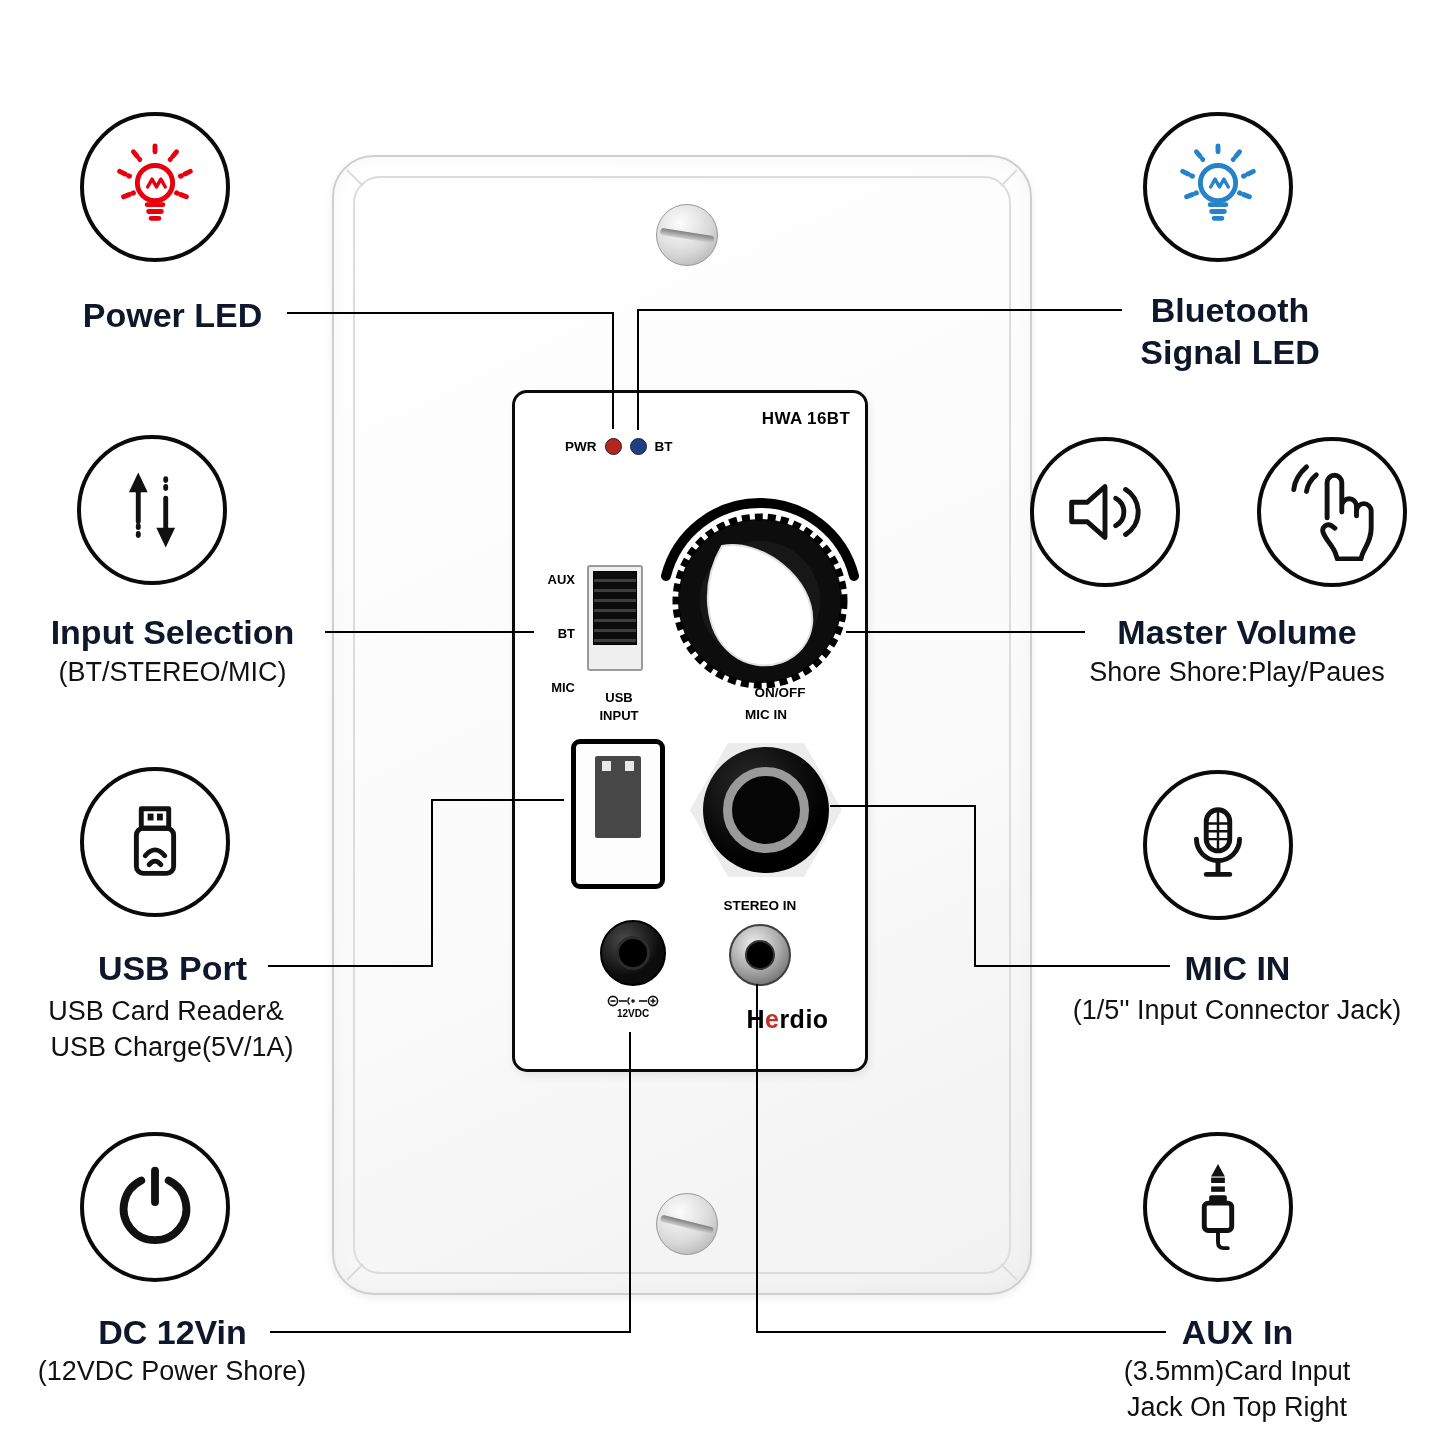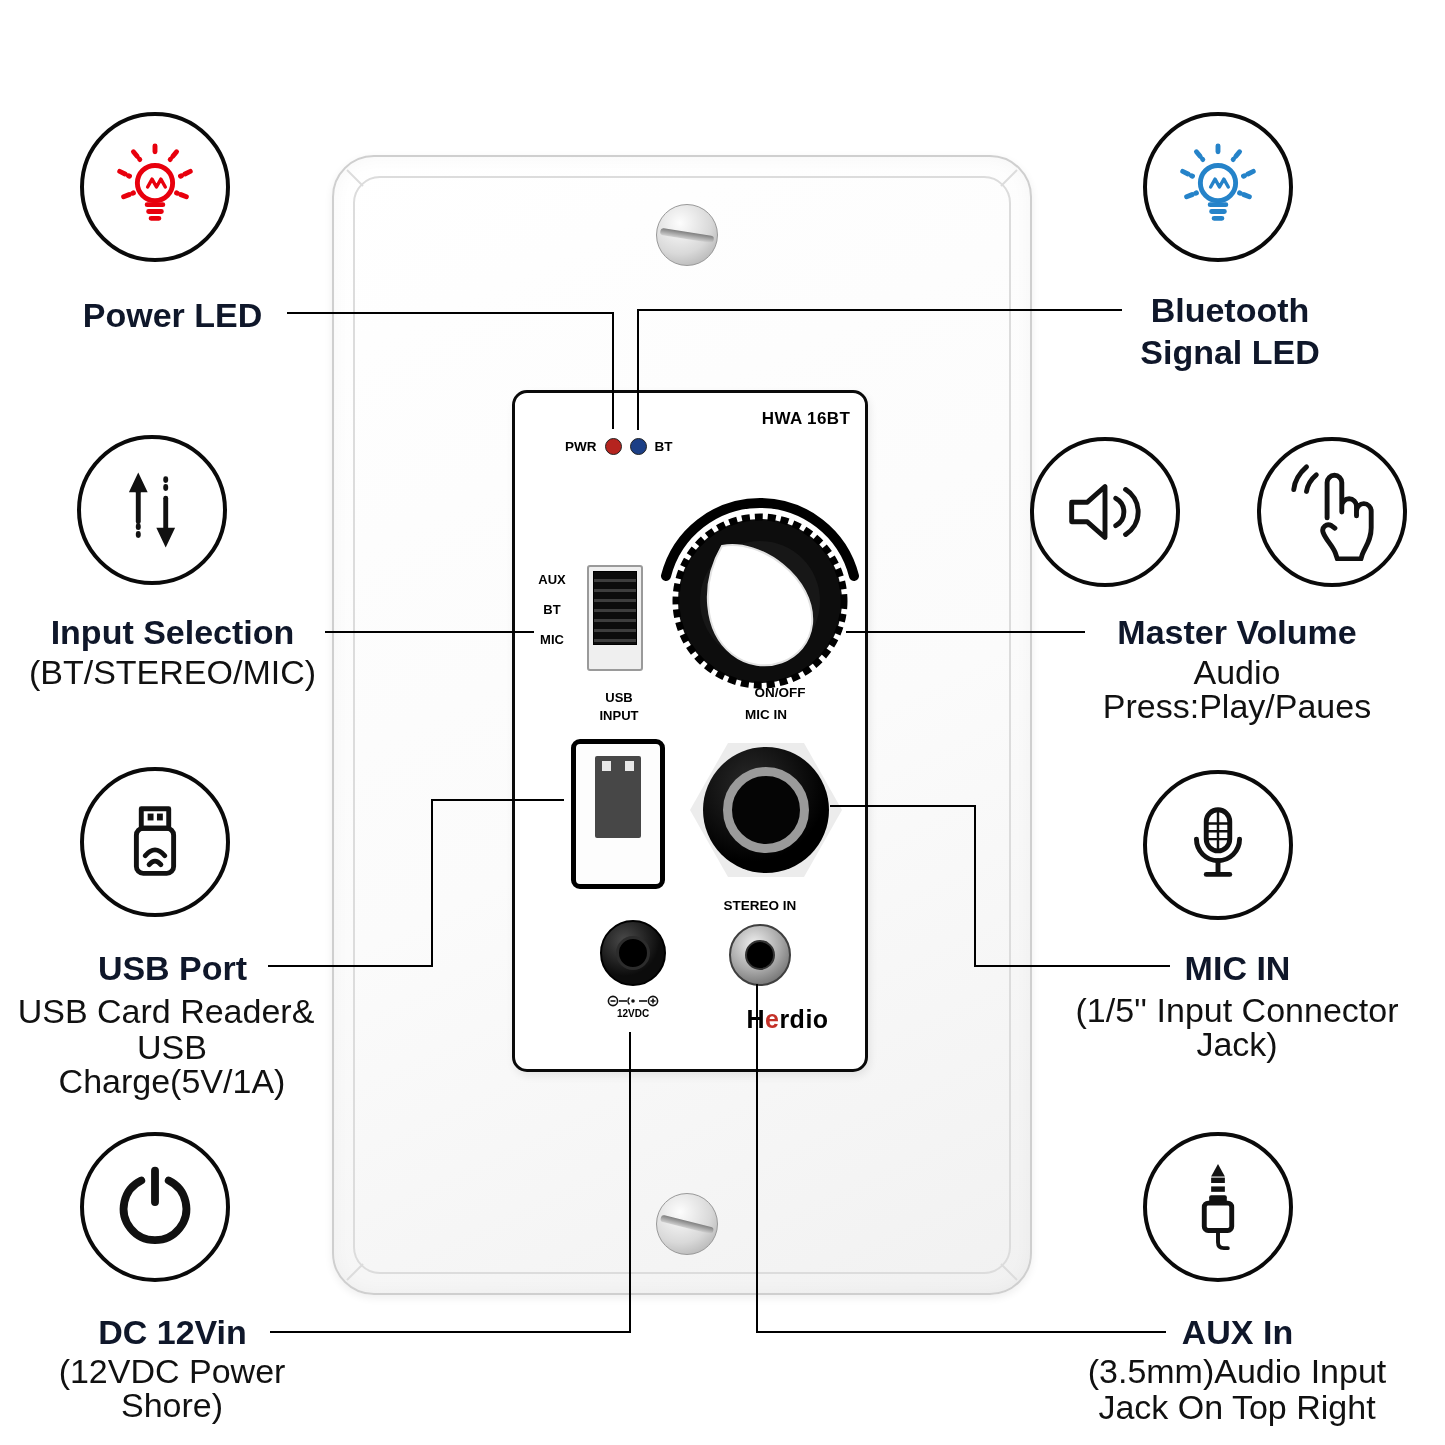--- a/index.html
+++ b/index.html
@@ -10,21 +10,21 @@
   
   .co{
     position:absolute;width:150px;height:150px;border:4px solid #0a0a0a;border-radius:50%;
     background:#fff;display:flex;align-items:center;justify-content:center;box-sizing:border-box;
   }
   .co svg{width:98px;height:98px;}
   .title{
     position:absolute;font-weight:bold;font-size:34px;line-height:40px;text-align:center;color:#0f172a;
   }
   .sub{
-    position:absolute;font-weight:400;font-size:34px;line-height:34px;text-align:center;color:#111;
+    position:absolute;font-weight:400;font-size:27px;line-height:34px;text-align:center;color:#111;
   }
   
   .plate{
     position:absolute;left:332px;top:155px;width:700px;height:1140px;box-sizing:border-box;
     background:linear-gradient(155deg,#ffffff 0%,#fbfbfb 55%,#f1f1f1 100%);
     border:2px solid #cfcfcf;border-radius:42px;
     box-shadow:0 3px 8px rgba(0,0,0,0.07), inset 0 0 18px rgba(0,0,0,0.035);
   }
   .screw{
     position:absolute;width:62px;height:62px;border-radius:50%;
@@ -38,21 +38,21 @@
   
   .panel{
     position:absolute;left:512px;top:390px;width:356px;height:682px;box-sizing:border-box;
     background:#fff;border:3px solid #0a0a0a;border-radius:15px;
     box-shadow:2px 4px 8px rgba(0,0,0,0.08);
   }
   .ptext{position:absolute;font-weight:bold;color:#000;text-align:center;}
   .led-row{position:absolute;left:50px;top:45px;display:flex;align-items:center;gap:8px;}
   .led-row .lbl{font-weight:bold;font-size:13.5px;}
   .led{width:17px;height:17px;border-radius:50%;display:inline-block;border:1px solid #222;box-sizing:border-box;}
-  .sw-labels{position:absolute;left:14px;top:180px;width:46px;display:flex;flex-direction:column;gap:16px;align-items:center;}
+  .sw-labels{position:absolute;left:14px;top:180px;width:46px;display:flex;flex-direction:column;gap:40px;align-items:flex-end;}
   .sw-labels span{font-weight:bold;font-size:13px;line-height:14px;}
   .switch{
     position:absolute;left:72px;top:172px;width:56px;height:106px;box-sizing:border-box;
     border:2px solid #9a9a9a;background:#efefef;border-radius:3px;
   }
   .sw-knob{
     position:absolute;left:4px;right:4px;top:4px;height:72px;border:1px solid #000;
     background:repeating-linear-gradient(180deg,#0c0c0c 0 7px,#3d3d3d 7px 10px);
   }
   .knob-svg{position:absolute;left:135px;top:93px;width:220px;height:220px;}
@@ -223,21 +223,21 @@
   </svg>
 </div>
 <div class="co" style="left:1257px;top:437px;">
   <svg viewBox="0 0 100 100" fill="none" stroke="#111" stroke-width="5" stroke-linecap="round" stroke-linejoin="round">
     <path d="M34 12 c-6 5 -9 10 -10 17"></path>
     <path d="M24 4 c-8 7 -12 14 -13 23"></path>
     <path d="M45 56 V20 c0 -4 3.4 -7.5 7.5 -7.5 c4.1 0 7.5 3.5 7.5 7.5 v30 m0 -6 c0 -4 3.4 -7.5 7.5 -7.5 c4.1 0 7.5 3.5 7.5 7.5 v10 m0 -5 c0 -4 3.4 -7.5 7.5 -7.5 c4.1 0 7.5 3.5 7.5 7.5 v17 c0 12 -5 18 -9 27 l-1.5 5 h-24 l-2 -6 c-3 -8 -9.5 -13 -12.5 -21 c-2 -5.5 3.5 -10 8.5 -7 l3.5 2.5"></path>
   </svg>
 </div>
 <div class="title" style="left:1062px;top:612px;width:350px;">Master Volume</div>
-<div class="sub" style="left:1062px;top:655px;width:350px;">Audio Press:Play/Paues</div>
+<div class="sub" style="left:1062px;top:655px;width:350px;">Shore Shore:Play/Paues</div>
 
 <div class="co" style="left:80px;top:767px;">
   <svg viewBox="0 0 100 100" fill="none" stroke="#111" stroke-width="5" stroke-linejoin="round" stroke-linecap="round">
     <rect x="36" y="16" width="28" height="20"></rect>
     <rect x="42.5" y="21" width="6" height="7" fill="#111" stroke="none"></rect>
     <rect x="52" y="21" width="6" height="7" fill="#111" stroke="none"></rect>
     <rect x="31" y="36" width="38" height="46" rx="7"></rect>
     <path d="M40 64 q10 -12 20 0"></path>
     <path d="M44 73 q6 -7 12 0"></path>
   </svg>
@@ -273,21 +273,21 @@
       <path d="M50 6 l-7 13 h14 z"></path>
       <rect x="43" y="20" width="14" height="5.5"></rect>
       <rect x="43" y="29" width="14" height="5.5"></rect>
       <rect x="41" y="38" width="18" height="8" rx="2"></rect>
     </g>
     <rect x="36" y="46" width="28" height="28" rx="4" fill="none" stroke="#111" stroke-width="5"></rect>
     <path d="M50 74 v12 q0 6 6 6 h4" fill="none" stroke="#111" stroke-width="4" stroke-linecap="round"></path>
   </svg>
 </div>
 <div class="title" style="left:1095px;top:1312px;width:285px;">AUX In</div>
-<div class="sub" style="left:1072px;top:1354px;width:330px;">(3.5mm)Audio Input</div>
+<div class="sub" style="left:1072px;top:1354px;width:330px;">(3.5mm)Card Input</div>
 <div class="sub" style="left:1072px;top:1390px;width:330px;">Jack On Top Right</div>
 
 <svg class="overlay" width="1445" height="1445" viewBox="0 0 1445 1445">
   <g stroke="#dcdcdc" stroke-width="2" fill="none">
     <rect x="354" y="177" width="656" height="1096" rx="26"></rect>
     <path d="M347 170 L363 186 M1017 170 L1001 186 M347 1280 L363 1264 M1017 1280 L1001 1264"></path>
   </g>
   <g stroke="#000" stroke-width="2" fill="none">
     <path d="M287 313 H613 V429"></path>
     <path d="M1122 310 H638 V430"></path>

